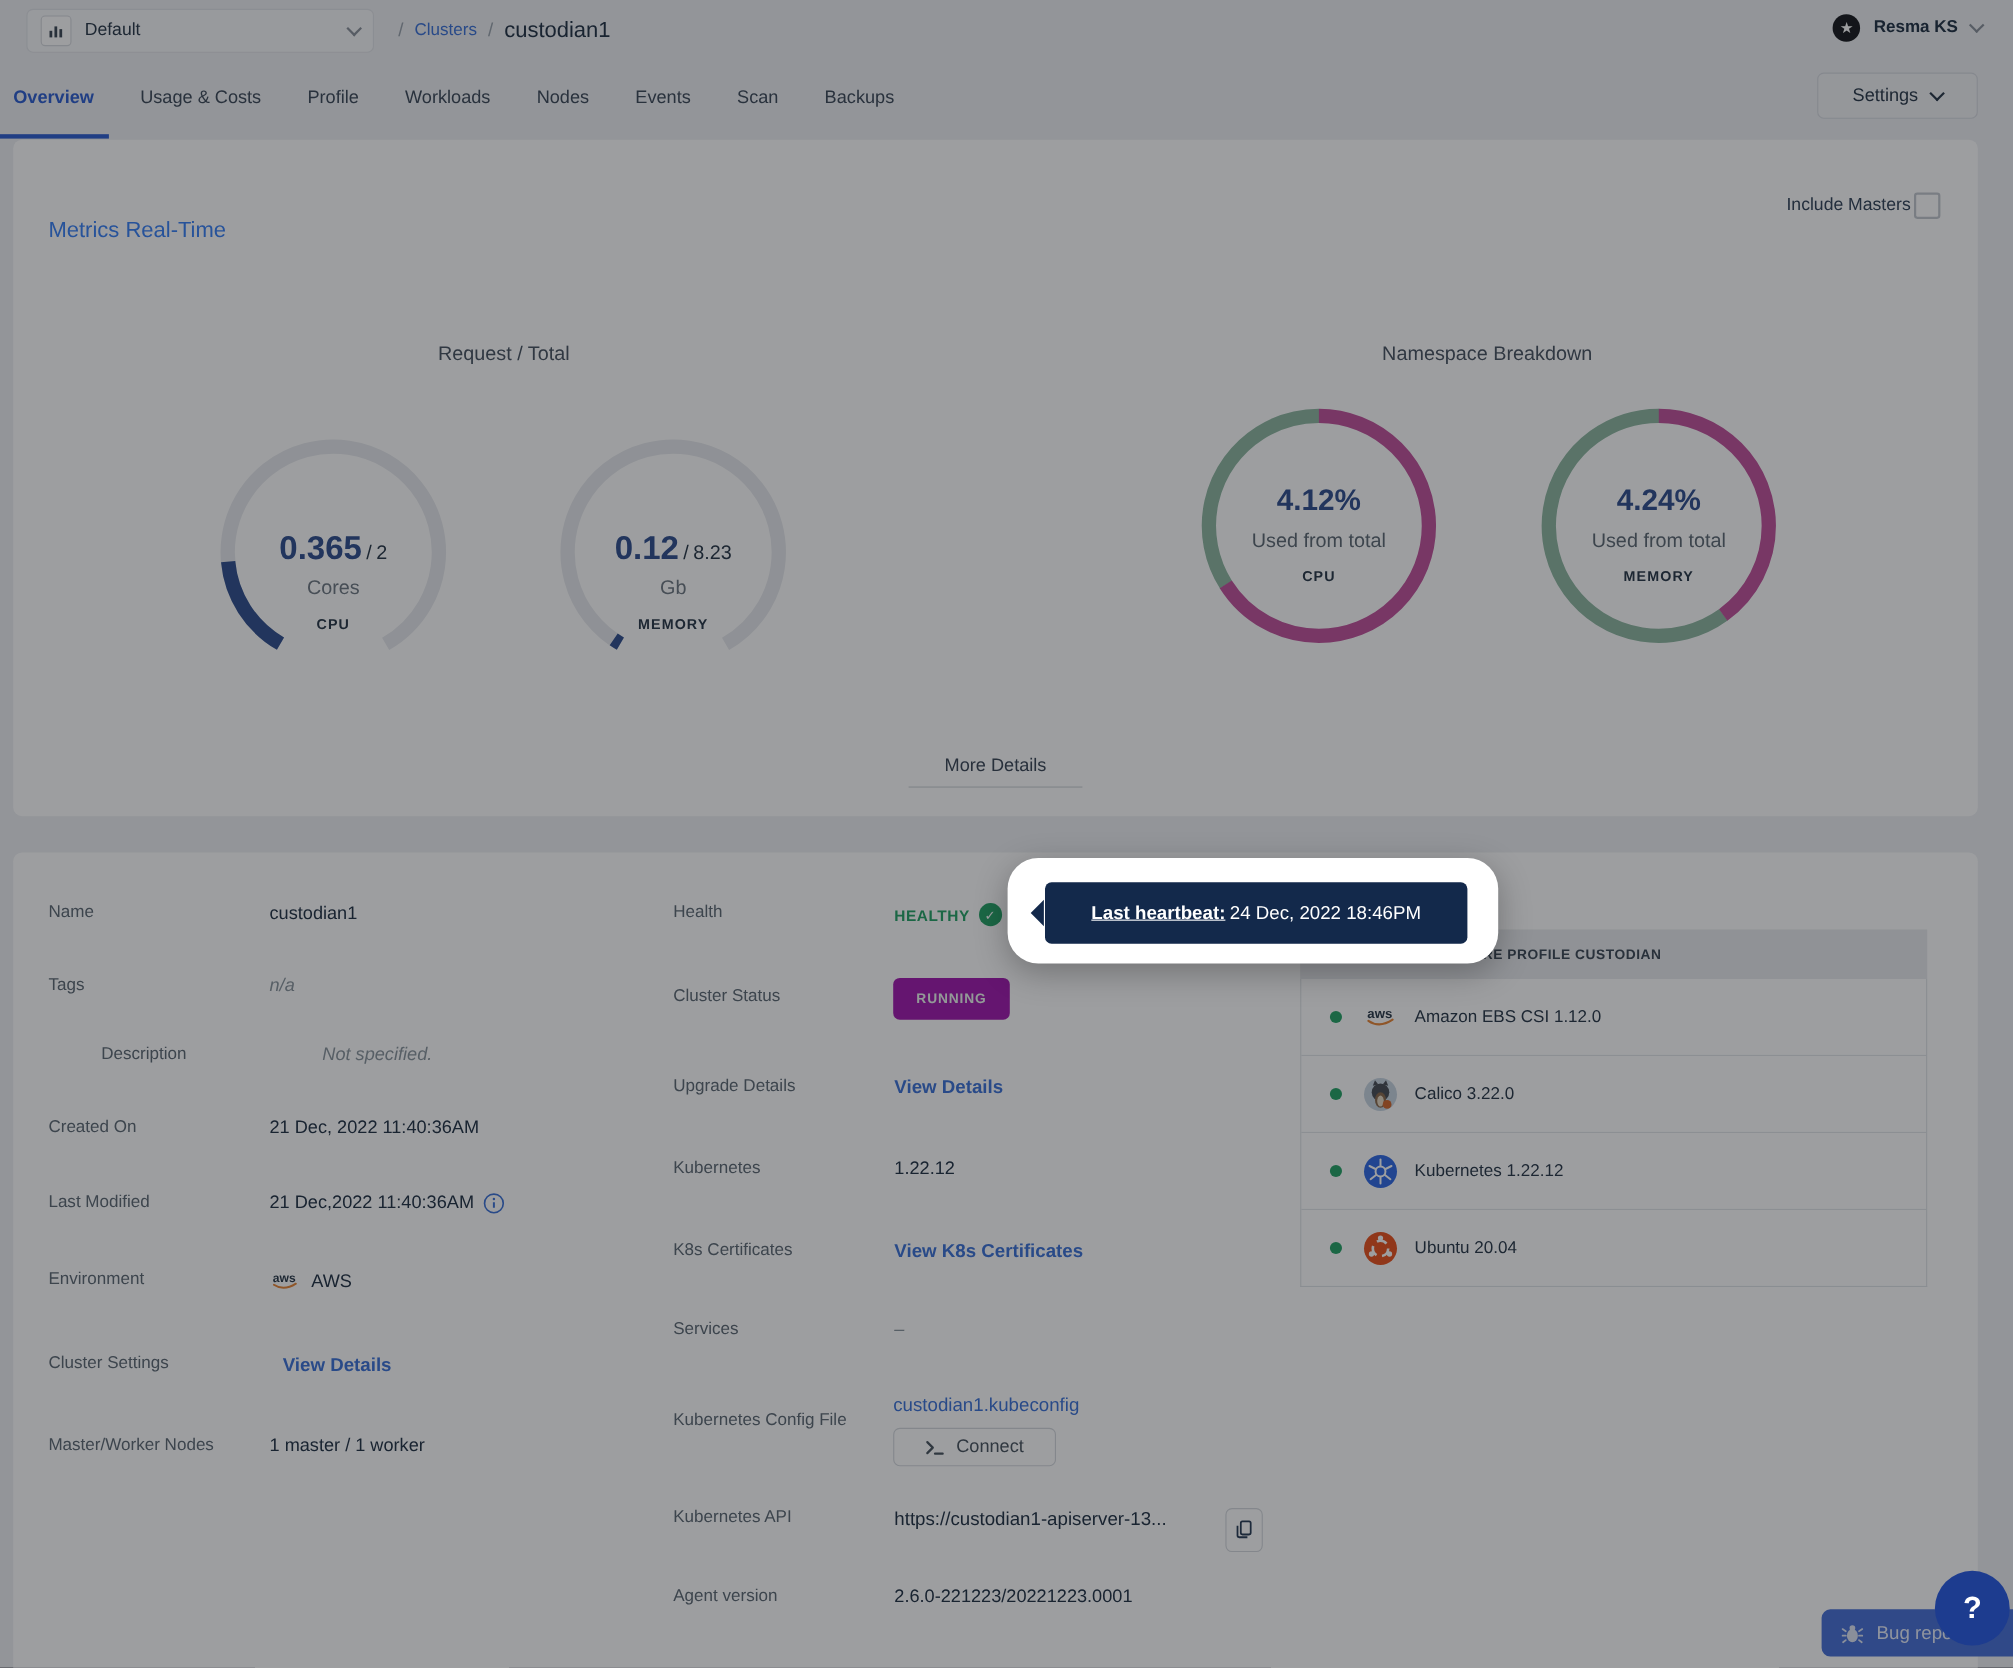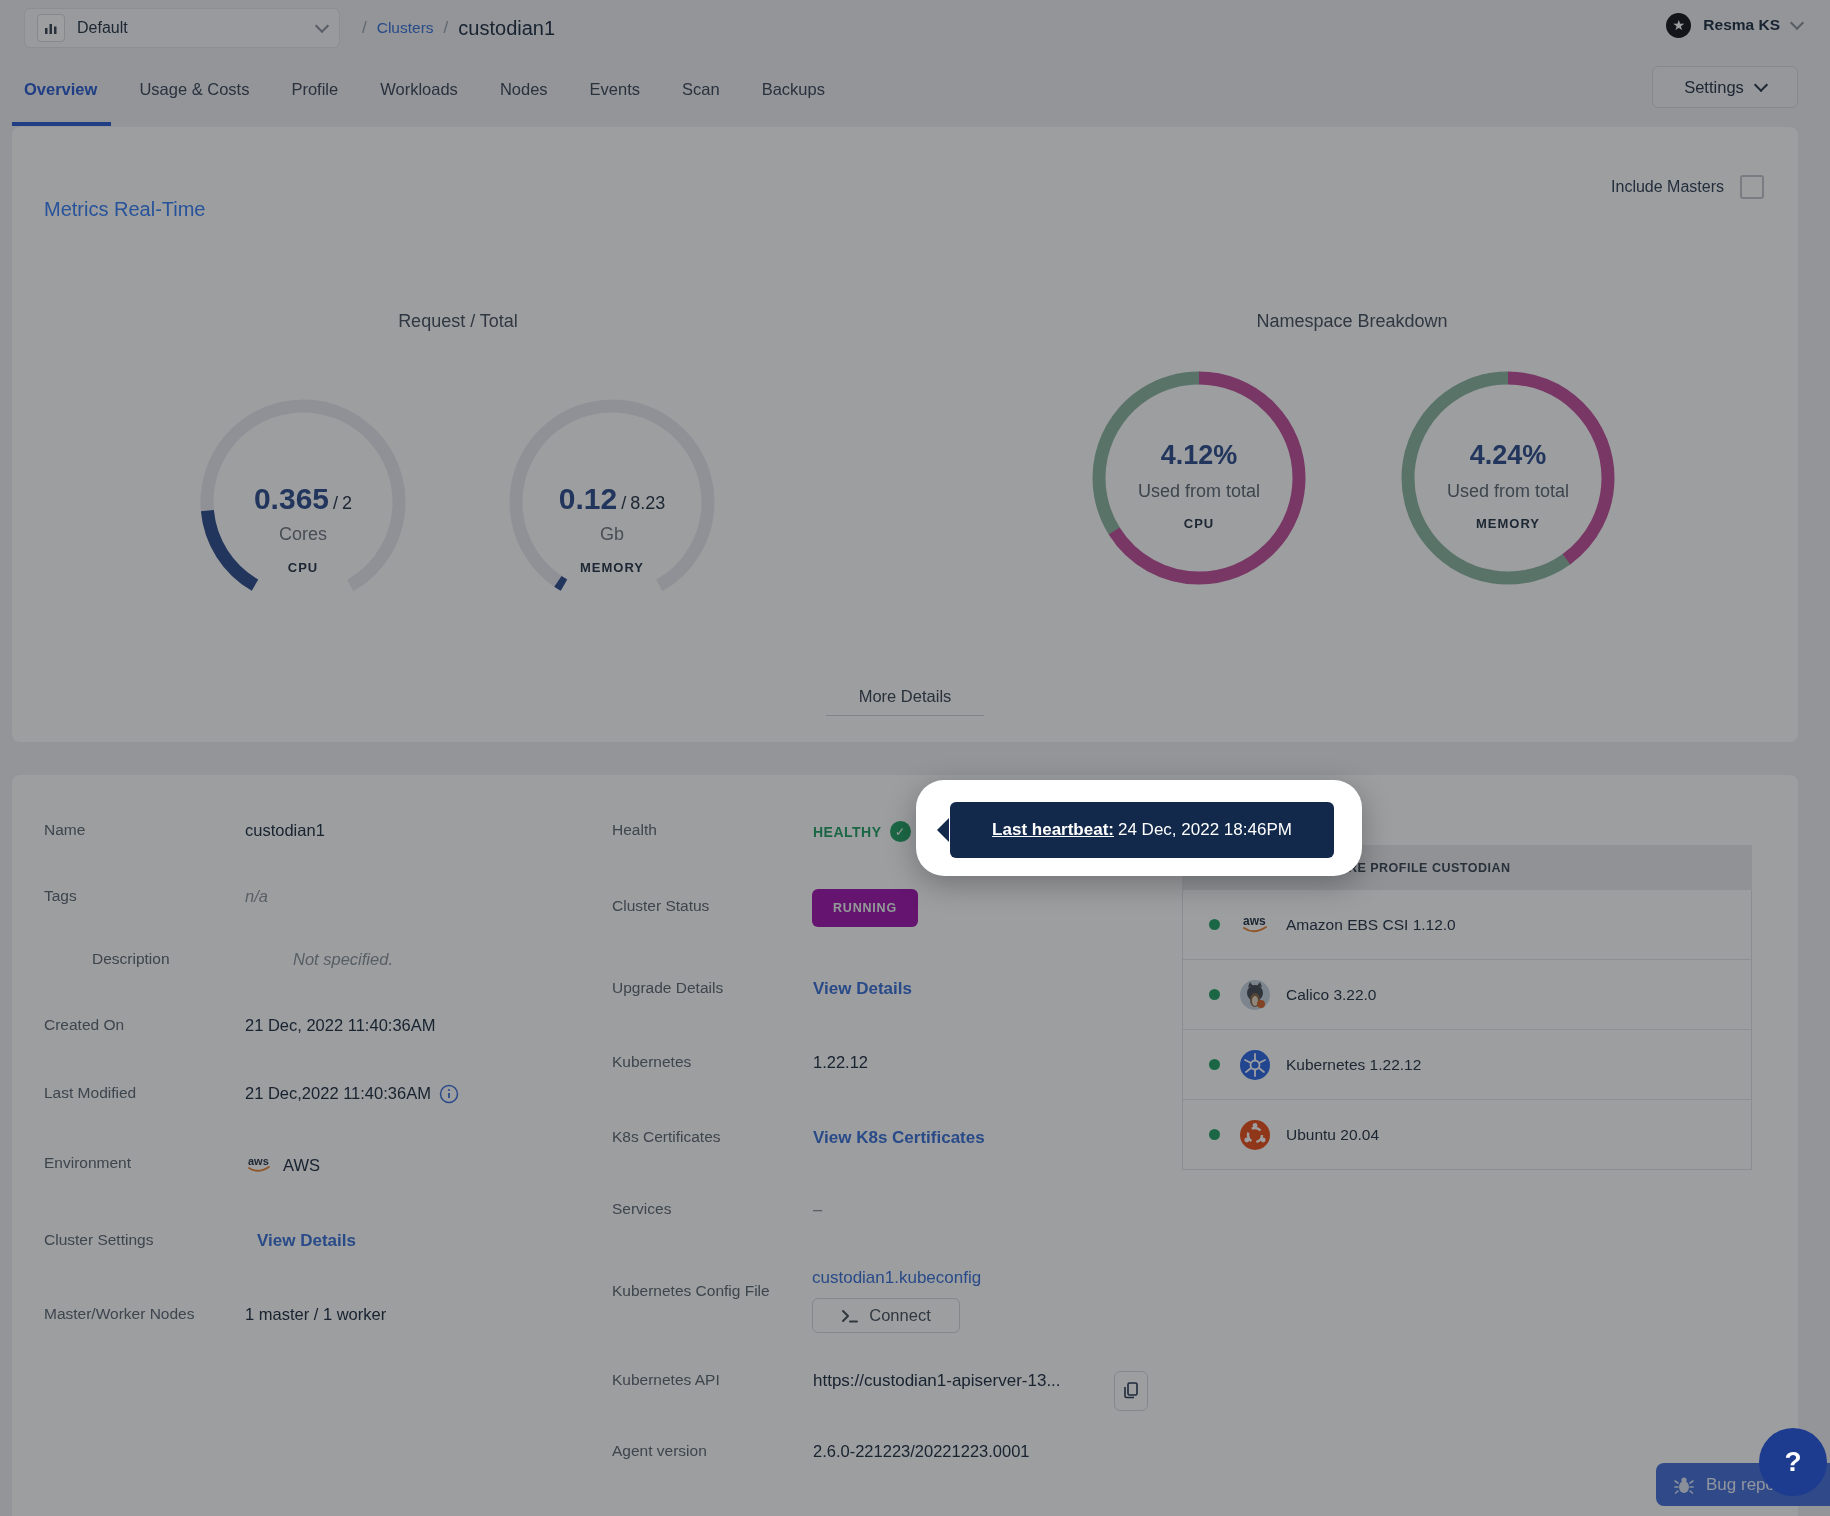--- a/index.html
+++ b/index.html
@@ -21,36 +21,36 @@
   .breadcrumb .bc-link{color:#3f74d8;font-size:15.5px;cursor:pointer;}
   .breadcrumb .bc-current{color:#243447;font-size:20px;}
   .topbar-right{position:absolute;right:28px;top:0;height:50px;display:flex;align-items:center;gap:12px;cursor:pointer;}
   .avatar{width:25px;height:25px;border-radius:50%;background:#1a1c20;color:#fff;display:flex;
           align-items:center;justify-content:center;font-size:14px;}
   .avatar::before{content:"★";}
   .user-name{font-size:15.5px;font-weight:bold;color:#243447;}
 
   
   .tabs{position:absolute;left:0;top:52px;width:100%;height:74px;display:flex;align-items:center;
-        gap:42px;padding-left:24px;box-sizing:border-box;}
+        gap:42px;padding-left:12px;box-sizing:border-box;}
   .tab{position:relative;height:100%;display:flex;align-items:center;font-size:16.5px;color:#3f4b5b;cursor:pointer;}
   .tab.active{color:#2f5fd0;font-weight:bold;}
   .tab.active::after{content:"";position:absolute;left:-12px;right:-14px;bottom:0;height:4px;background:#2f5fd0;}
   .settings-btn{position:absolute;left:1652px;top:66px;width:146px;height:42px;background:#f2f3f6;
         border:1px solid #d8dbe1;border-radius:6px;display:flex;align-items:center;justify-content:center;
         gap:12px;font-size:16.5px;color:#2b3a4a;cursor:pointer;box-sizing:border-box;}
   .settings-btn .chev{border-color:#2b3a4a;}
 
   
   .card{position:absolute;background:#fff;border-radius:8px;}
   .card.metrics{left:12px;top:127px;width:1786px;height:615px;}
   .card.details{left:12px;top:775px;width:1786px;height:760px;}
 
   .m-title{position:absolute;left:32px;top:54px;font-size:20px;font-weight:normal;color:#3b82f6;}
-  .include-masters{position:absolute;right:34px;top:48px;display:flex;align-items:center;gap:16px;}
+  .include-masters{position:absolute;right:34px;top:48px;display:flex;align-items:center;gap:3px;}
   .include-masters .lbl{font-size:16px;color:#34455a;}
   .checkbox{width:20px;height:20px;border:2px solid #c3c8cf;border-radius:3px;background:#fff;cursor:pointer;}
 
   .sec-title{position:absolute;top:184px;width:400px;text-align:center;font-size:18px;color:#4a5563;}
 
   .gauge{position:absolute;width:220px;height:220px;}
   .gauge svg{position:absolute;inset:0;}
   .gauge circle{fill:none;stroke-width:13px;}
   .gauge .trk{stroke:#e8eaee;}
   .gauge .gv{stroke:#32518f;}

